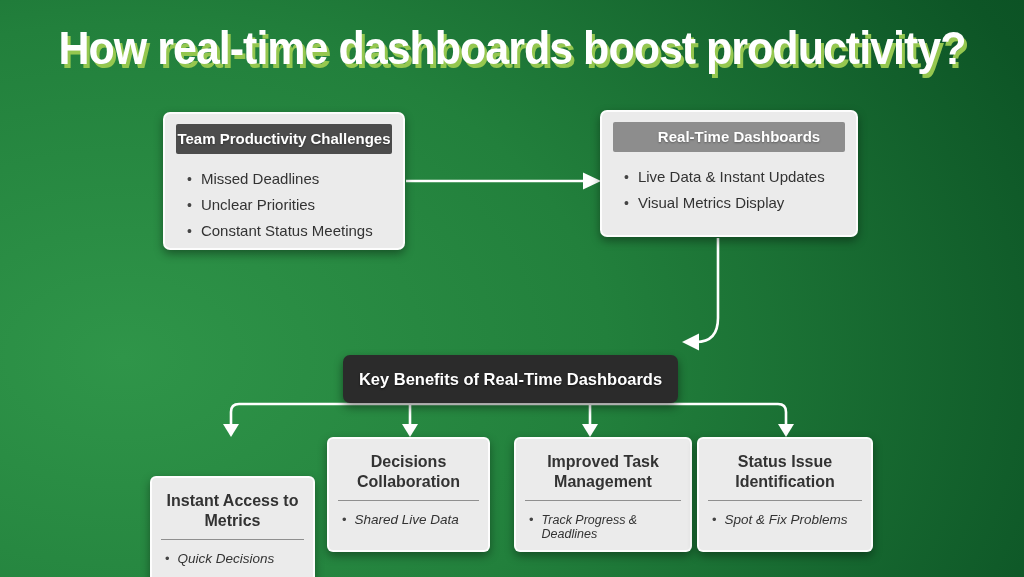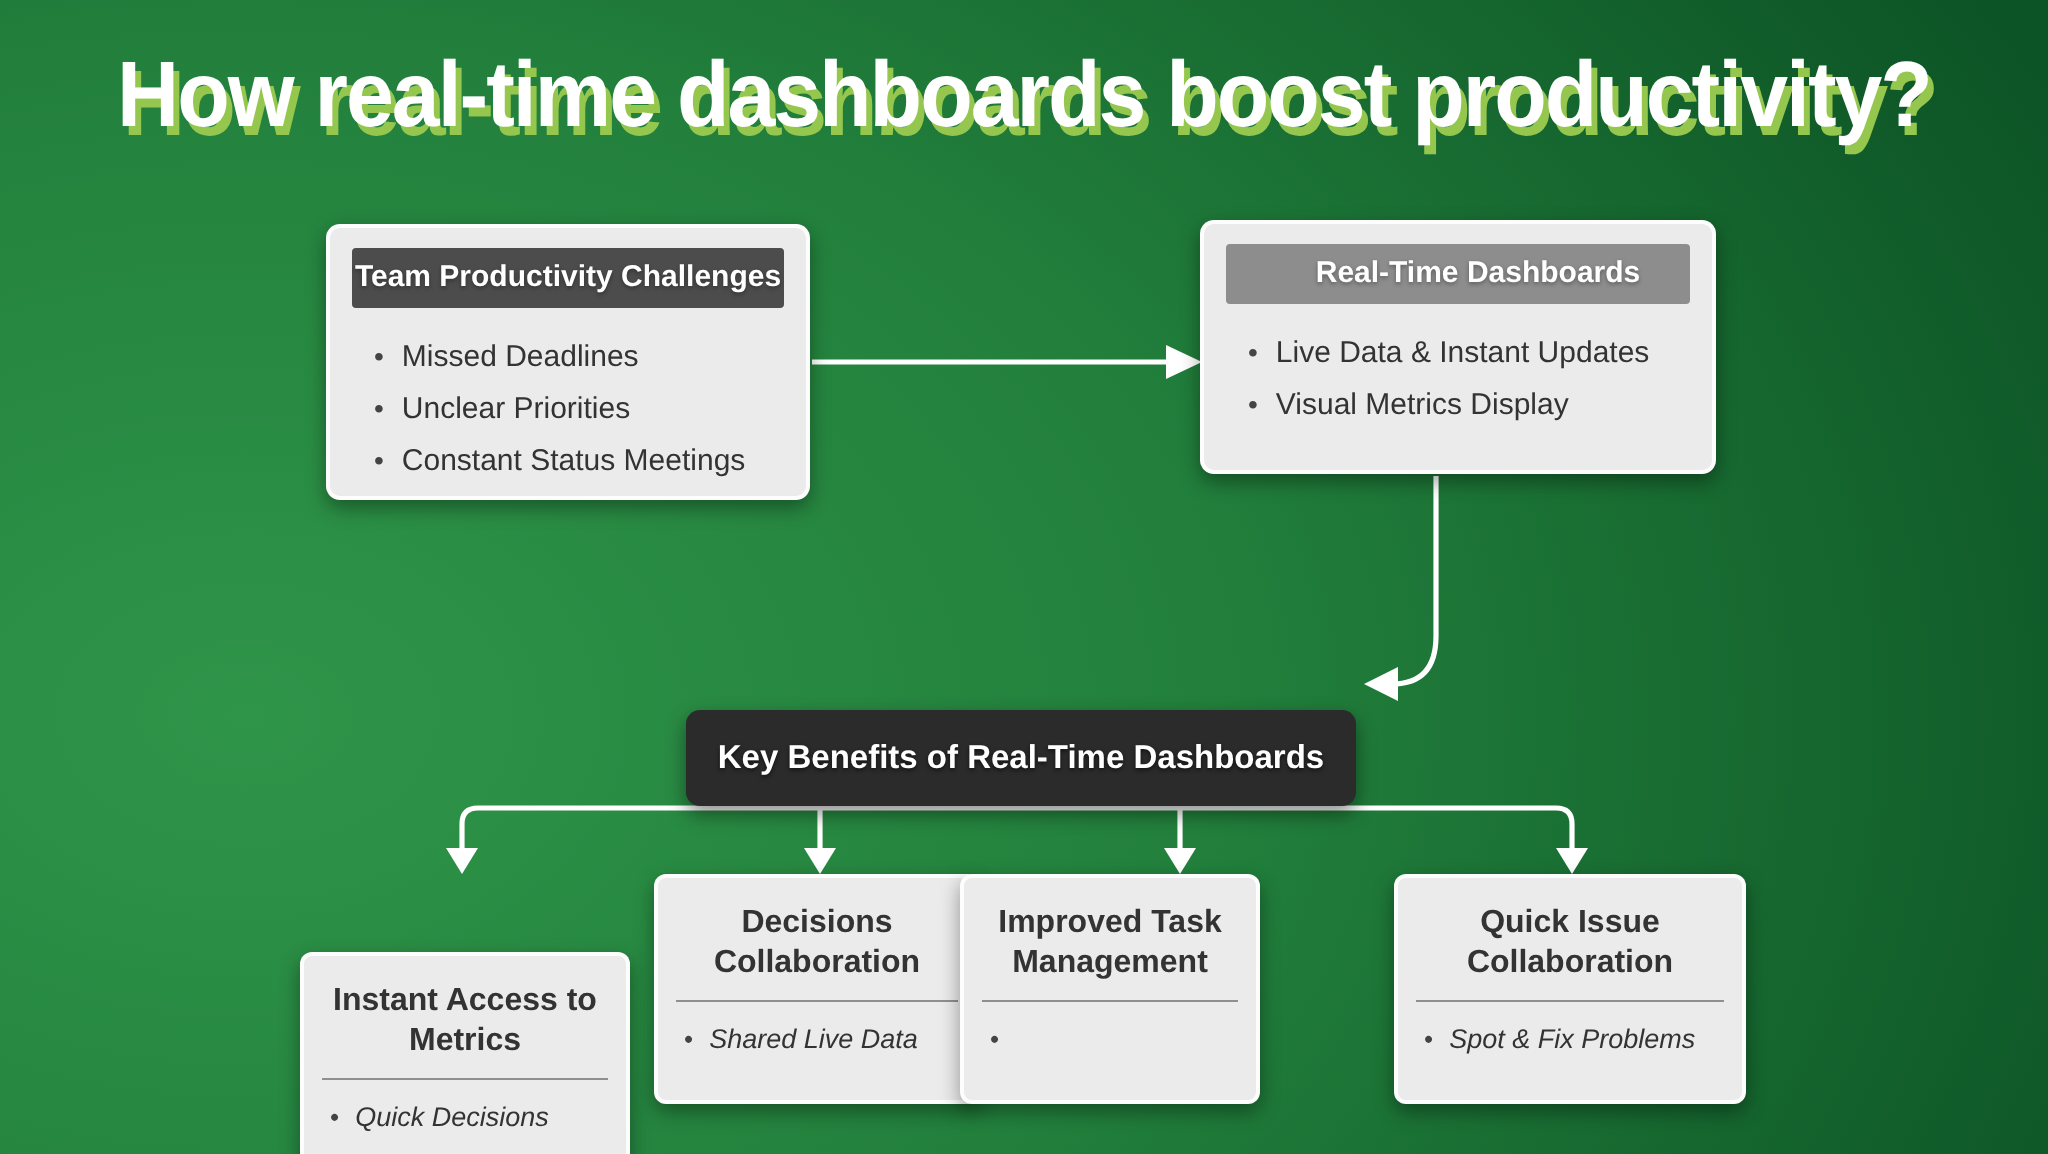--- a/index.html
+++ b/index.html
@@ -174,30 +174,31 @@
 
   <div class="benefit-card" style="left:327px;width:163px;">
     <div class="benefit-title">Decisions Collaboration</div>
     <hr class="benefit-divider">
     <div class="benefit-bullet">
       <span class="dot">•</span>
       <span>Shared Live Data</span>
     </div>
   </div>
 
-  <div class="benefit-card" style="left:480px;width:150px;">
+  <div class="benefit-card" style="left:514px;width:178px;">
     <div class="benefit-title">Improved Task Management</div>
     <hr class="benefit-divider">
     <div class="benefit-bullet" style="font-size:12.5px;">
       <span class="dot">•</span>
+      <span>Track Progress &amp; Deadlines</span>
     </div>
   </div>
 
   <div class="benefit-card" style="left:697px;width:176px;">
-    <div class="benefit-title">Quick Issue Collaboration</div>
+    <div class="benefit-title">Status Issue Identification</div>
     <hr class="benefit-divider">
     <div class="benefit-bullet">
       <span class="dot">•</span>
       <span>Spot &amp; Fix Problems</span>
     </div>
   </div>
 
 </div>
 
 </body></html>

